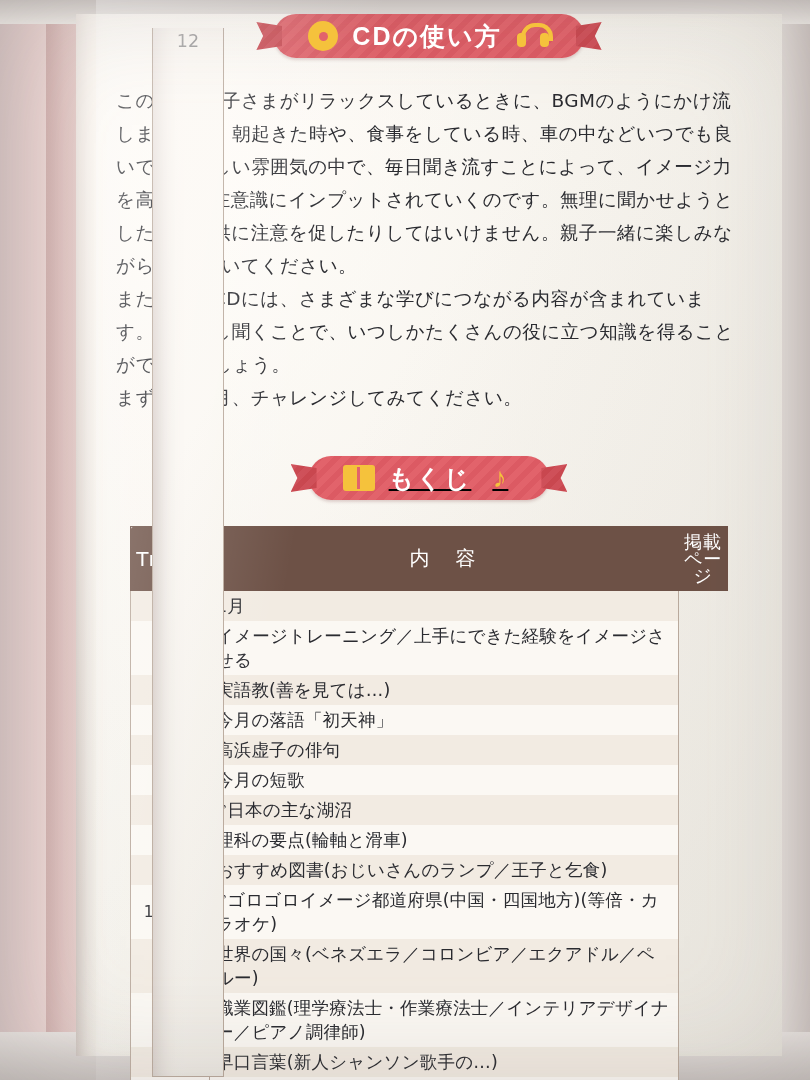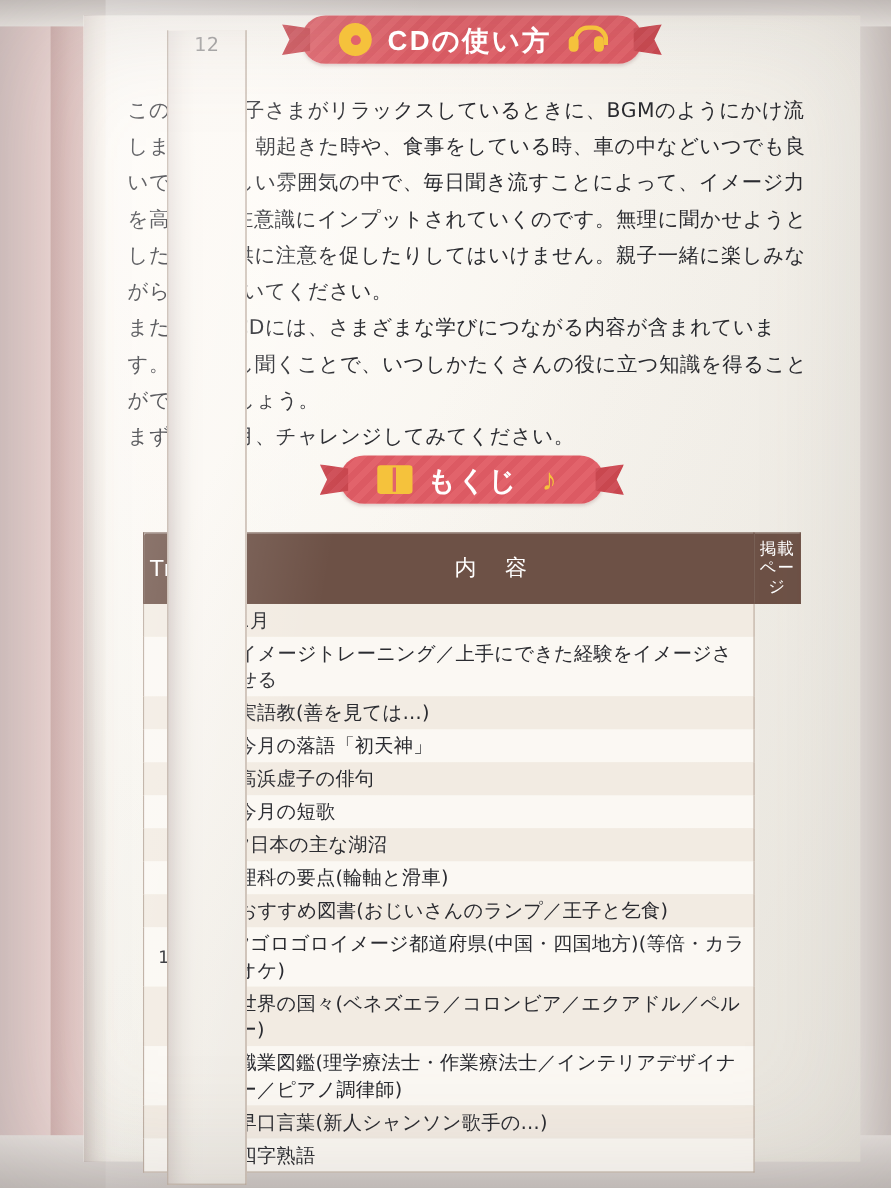--- a/index.html
+++ b/index.html
@@ -195,21 +195,21 @@
   table.toc th {
     background: #6d5146;
     color: #fff;
     font-weight: normal;
     font-size: 20px;
     padding: 6px 0;
     border: 1px solid #6d5146;
     letter-spacing: 3px;
   }
   table.toc th.small {
-    font-size: 15px;
+    font-size: 18px;
     line-height: 17px;
     letter-spacing: 1px;
   }
   table.toc td {
     font-size: 17.5px;
     padding: 3px 6px;
     border-left: 1px solid #b9a99c;
     border-right: 1px solid #b9a99c;
     letter-spacing: .2px;
   }
@@ -262,21 +262,21 @@
           </span>
         </div>
       </div>
 
       <div class="intro">
         <p>このCDはお子さまがリラックスしているときに、BGMのようにかけ流しましょう。朝起きた時や、食事をしている時、車の中などいつでも良いです。楽しい雰囲気の中で、毎日聞き流すことによって、イメージ力を高め、潜在意識にインプットされていくのです。無理に聞かせようとしたり、子供に注意を促したりしてはいけません。親子一緒に楽しみながらCDを聞いてください。</p>
         <p>また、このCDには、さまざまな学びにつながる内容が含まれています。くり返し聞くことで、いつしかたくさんの役に立つ知識を得ることができるでしょう。</p>
         <p>まずは一か月、チャレンジしてみてください。</p>
       </div>
 
-      <div class="ribbon-wrap" style="">
+      <div class="ribbon-wrap" style="margin-top:42px;text-decoration:underline;">
         <div class="ribbon">
           <span class="tail-l"></span>
           <span class="tail-r"></span>
           <span class="icon-book"></span>
           <span class="ribbon-title">もくじ</span>
           <span class="icon-note">♪</span>
         </div>
       </div>
 
       <div class="toc-wrap">

